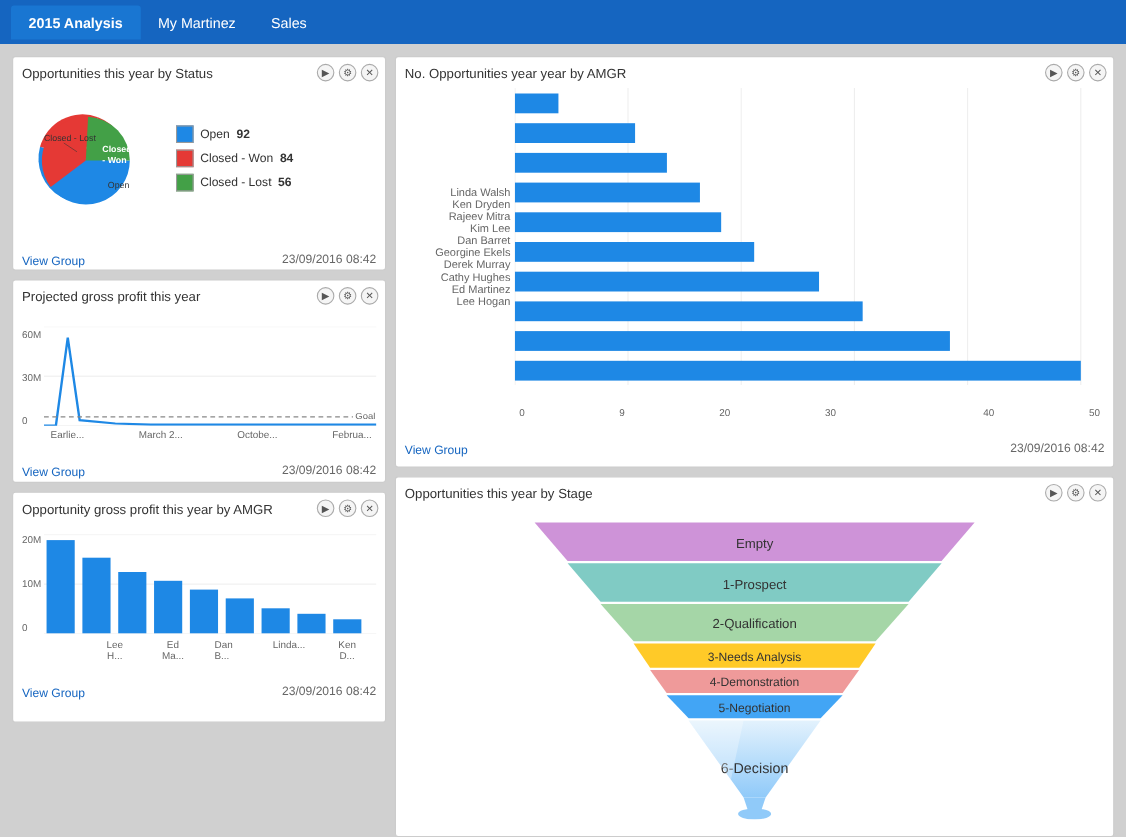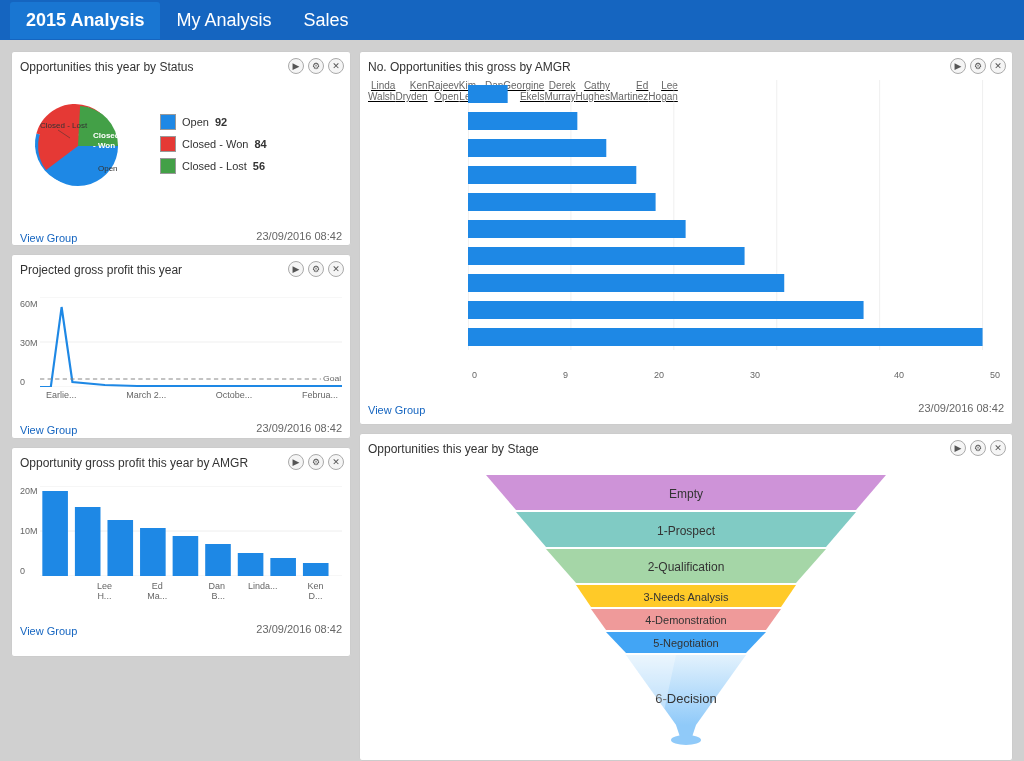--- a/index.html
+++ b/index.html
@@ -10,21 +10,21 @@
       background: #1565C0;
       display: flex;
       align-items: center;
       padding: 0 10px;
       height: 40px;
     }
     .nav-tab {
       color: #fff;
       padding: 8px 16px;
       cursor: pointer;
-      font-size: 18px;
+      font-size: 13px;
       border-radius: 3px 3px 0 0;
     }
     .nav-tab.active {
       background: #1976D2;
       font-weight: bold;
     }
 
     
     .main-layout {
       display: flex;
@@ -145,21 +145,21 @@
     .axis-label { font-size: 9px; color: #666; }
 
     
     .small-bar-widget { height: 210px; }
   </style>
 </head>
 <body>
 
 <div class="top-nav">
   <div class="nav-tab active">2015 Analysis</div>
-  <div class="nav-tab">My Analysis</div>
+  <div class="nav-tab">My Martinez</div>
   <div class="nav-tab">Sales</div>
 </div>
 
 <div class="main-layout">
 
   <div class="left-col">
 
     <div class="widget pie-widget">
       <div class="widget-title">Opportunities this year by Status</div>
       <div class="widget-controls">
@@ -288,47 +288,47 @@
             <rect x="142" y="58" width="22" height="32" fill="#1E88E5"></rect>
             <rect x="170" y="67" width="22" height="23" fill="#1E88E5"></rect>
             <rect x="198" y="72" width="22" height="18" fill="#1E88E5"></rect>
             <rect x="226" y="77" width="22" height="13" fill="#1E88E5"></rect>
           </svg>
         </div>
       </div>
       <div style="display:flex;justify-content:space-around;margin-top:2px;padding-left:18px;">
         <span style="font-size:9px;color:#666;text-align:center;width:30px;margin-left:40px;">Lee H...</span>
         <span style="font-size:9px;color:#666;text-align:center;width:30px;">Ed Ma...</span>
-        <span style="font-size:9px;color:#666;text-align:right;width:30px;">Dan B...</span>
+        <span style="font-size:9px;color:#666;text-align:left;width:30px;">Dan B...</span>
         <span style="font-size:9px;color:#666;text-align:center;width:30px;">Linda...</span>
         <span style="font-size:9px;color:#666;text-align:center;width:30px;">Ken D...</span>
       </div>
       <div class="widget-footer">
         <span class="view-group">View Group</span>
         <span class="widget-timestamp">23/09/2016 08:42</span>
       </div>
     </div>
 
   </div>
 
   <div class="right-col">
 
     <div class="widget" style="height:380px;">
-      <div class="widget-title">No. Opportunities this gross by AMGR</div>
+      <div class="widget-title">No. Opportunities year year by AMGR</div>
       <div class="widget-controls">
         <div class="widget-ctrl-btn">▶</div>
         <div class="widget-ctrl-btn">⚙</div>
         <div class="widget-ctrl-btn">✕</div>
       </div>
       <div style="display:flex;margin-top:4px;height:290px;">
 
-        <div style="display:flex;flex-direction:row;justify-content:flex-start;text-align:right;padding-right:4px;width:100px;flex-shrink:0;text-decoration:underline;">
+        <div style="display:flex;flex-direction:column;justify-content:center;text-align:right;padding-right:4px;width:100px;flex-shrink:0;">
           <span style="font-size:10px;color:#666;">Linda Walsh</span>
           <span style="font-size:10px;color:#666;">Ken Dryden</span>
-          <span style="font-size:10px;color:#666;">Rajeev Open</span>
+          <span style="font-size:10px;color:#666;">Rajeev Mitra</span>
           <span style="font-size:10px;color:#666;">Kim Lee</span>
           <span style="font-size:10px;color:#666;">Dan Barret</span>
           <span style="font-size:10px;color:#666;">Georgine Ekels</span>
           <span style="font-size:10px;color:#666;">Derek Murray</span>
           <span style="font-size:10px;color:#666;">Cathy Hughes</span>
           <span style="font-size:10px;color:#666;">Ed Martinez</span>
           <span style="font-size:10px;color:#666;">Lee Hogan</span>
         </div>
 
         <div style="flex:1;">

